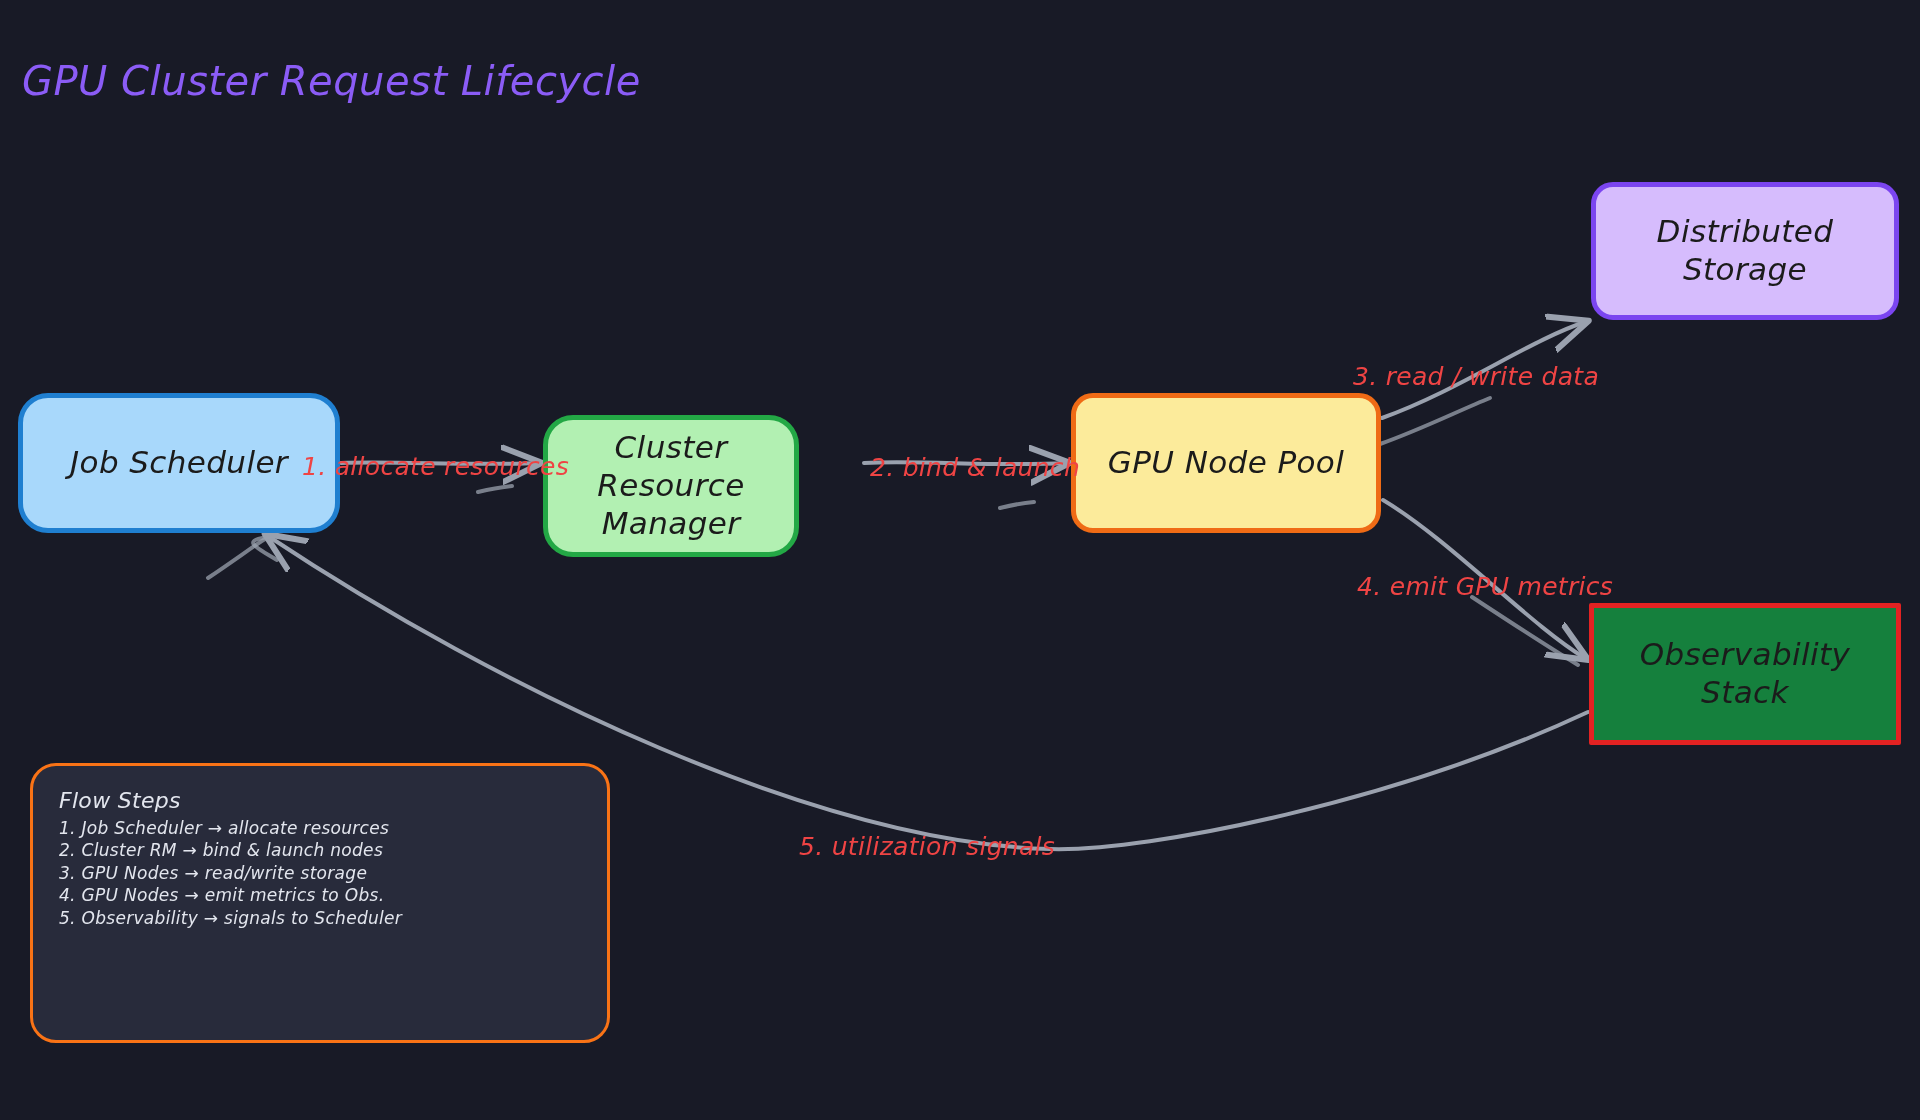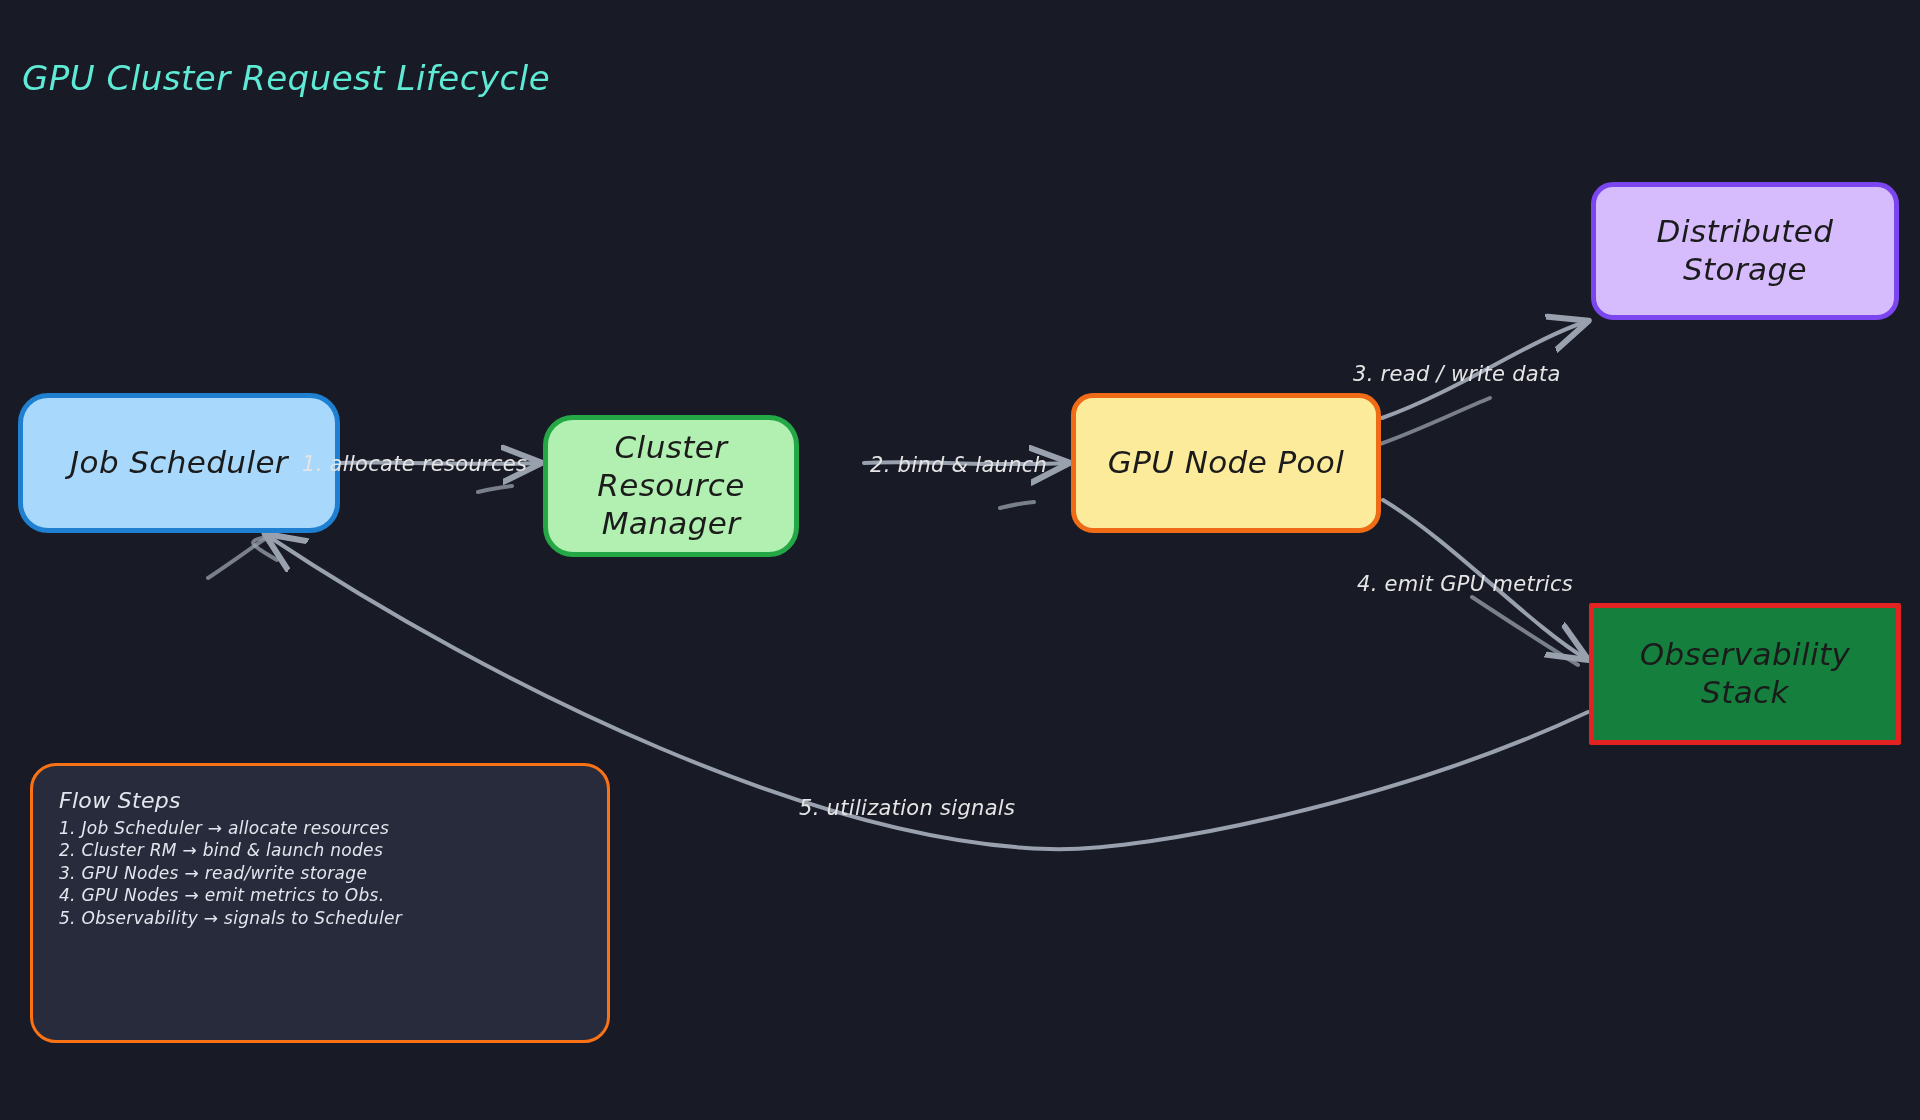--- a/index.html
+++ b/index.html
@@ -24,22 +24,22 @@
   }
   .hand {
     font-family: "DejaVu Sans", sans-serif;
     font-style: italic;
     font-weight: 400;
   }
   #title {
     position: absolute;
     left: 22px;
     top: 58px;
-    font-size: 34px;
-    color: #5eead4;
+    font-size: 40px;
+    color: #8b5cf6;
     letter-spacing: 0.5px;
     white-space: nowrap;
   }
   .node {
     position: absolute;
     box-sizing: border-box;
     display: flex;
     align-items: center;
     justify-content: center;
     text-align: center;
@@ -78,22 +78,22 @@
   }
   #node-observability {
     left: 1589px; top: 603px; width: 312px; height: 142px;
     background: #15803d;
     border: 5px solid #e32222;
     border-radius: 2px;
   }
 
   .edge-label {
     position: absolute;
-    color: #e5e5e5;
-    font-size: 21px;
+    color: #ef4444;
+    font-size: 25px;
     white-space: nowrap;
     letter-spacing: 0.3px;
   }
 
   #legend {
     position: absolute;
     left: 30px; top: 763px;
     width: 580px; height: 280px;
     box-sizing: border-box;
     background: #282b3b;
@@ -169,21 +169,21 @@
   </div>
 
   <div class="edge-label hand" style="left:302px; top:452px;">1. allocate resources</div>
 
   <div class="edge-label hand" style="left:870px; top:453px;">2. bind &amp; launch</div>
 
   <div class="edge-label hand" style="left:1353px; top:362px;">3. read / write data</div>
 
   <div class="edge-label hand" style="left:1357px; top:572px;">4. emit GPU metrics</div>
 
-  <div class="edge-label hand" style="left:799px; top:796px;">5. utilization signals</div>
+  <div class="edge-label hand" style="left:799px; top:832px;">5. utilization signals</div>
 
   <div id="legend">
     <div class="legend-title hand">Flow Steps</div>
     <div class="legend-line hand">1. Job Scheduler → allocate resources</div>
     <div class="legend-line hand">2. Cluster RM → bind &amp; launch nodes</div>
     <div class="legend-line hand">3. GPU Nodes → read/write storage</div>
     <div class="legend-line hand">4. GPU Nodes → emit metrics to Obs.</div>
     <div class="legend-line hand">5. Observability → signals to Scheduler</div>
   </div>
 

